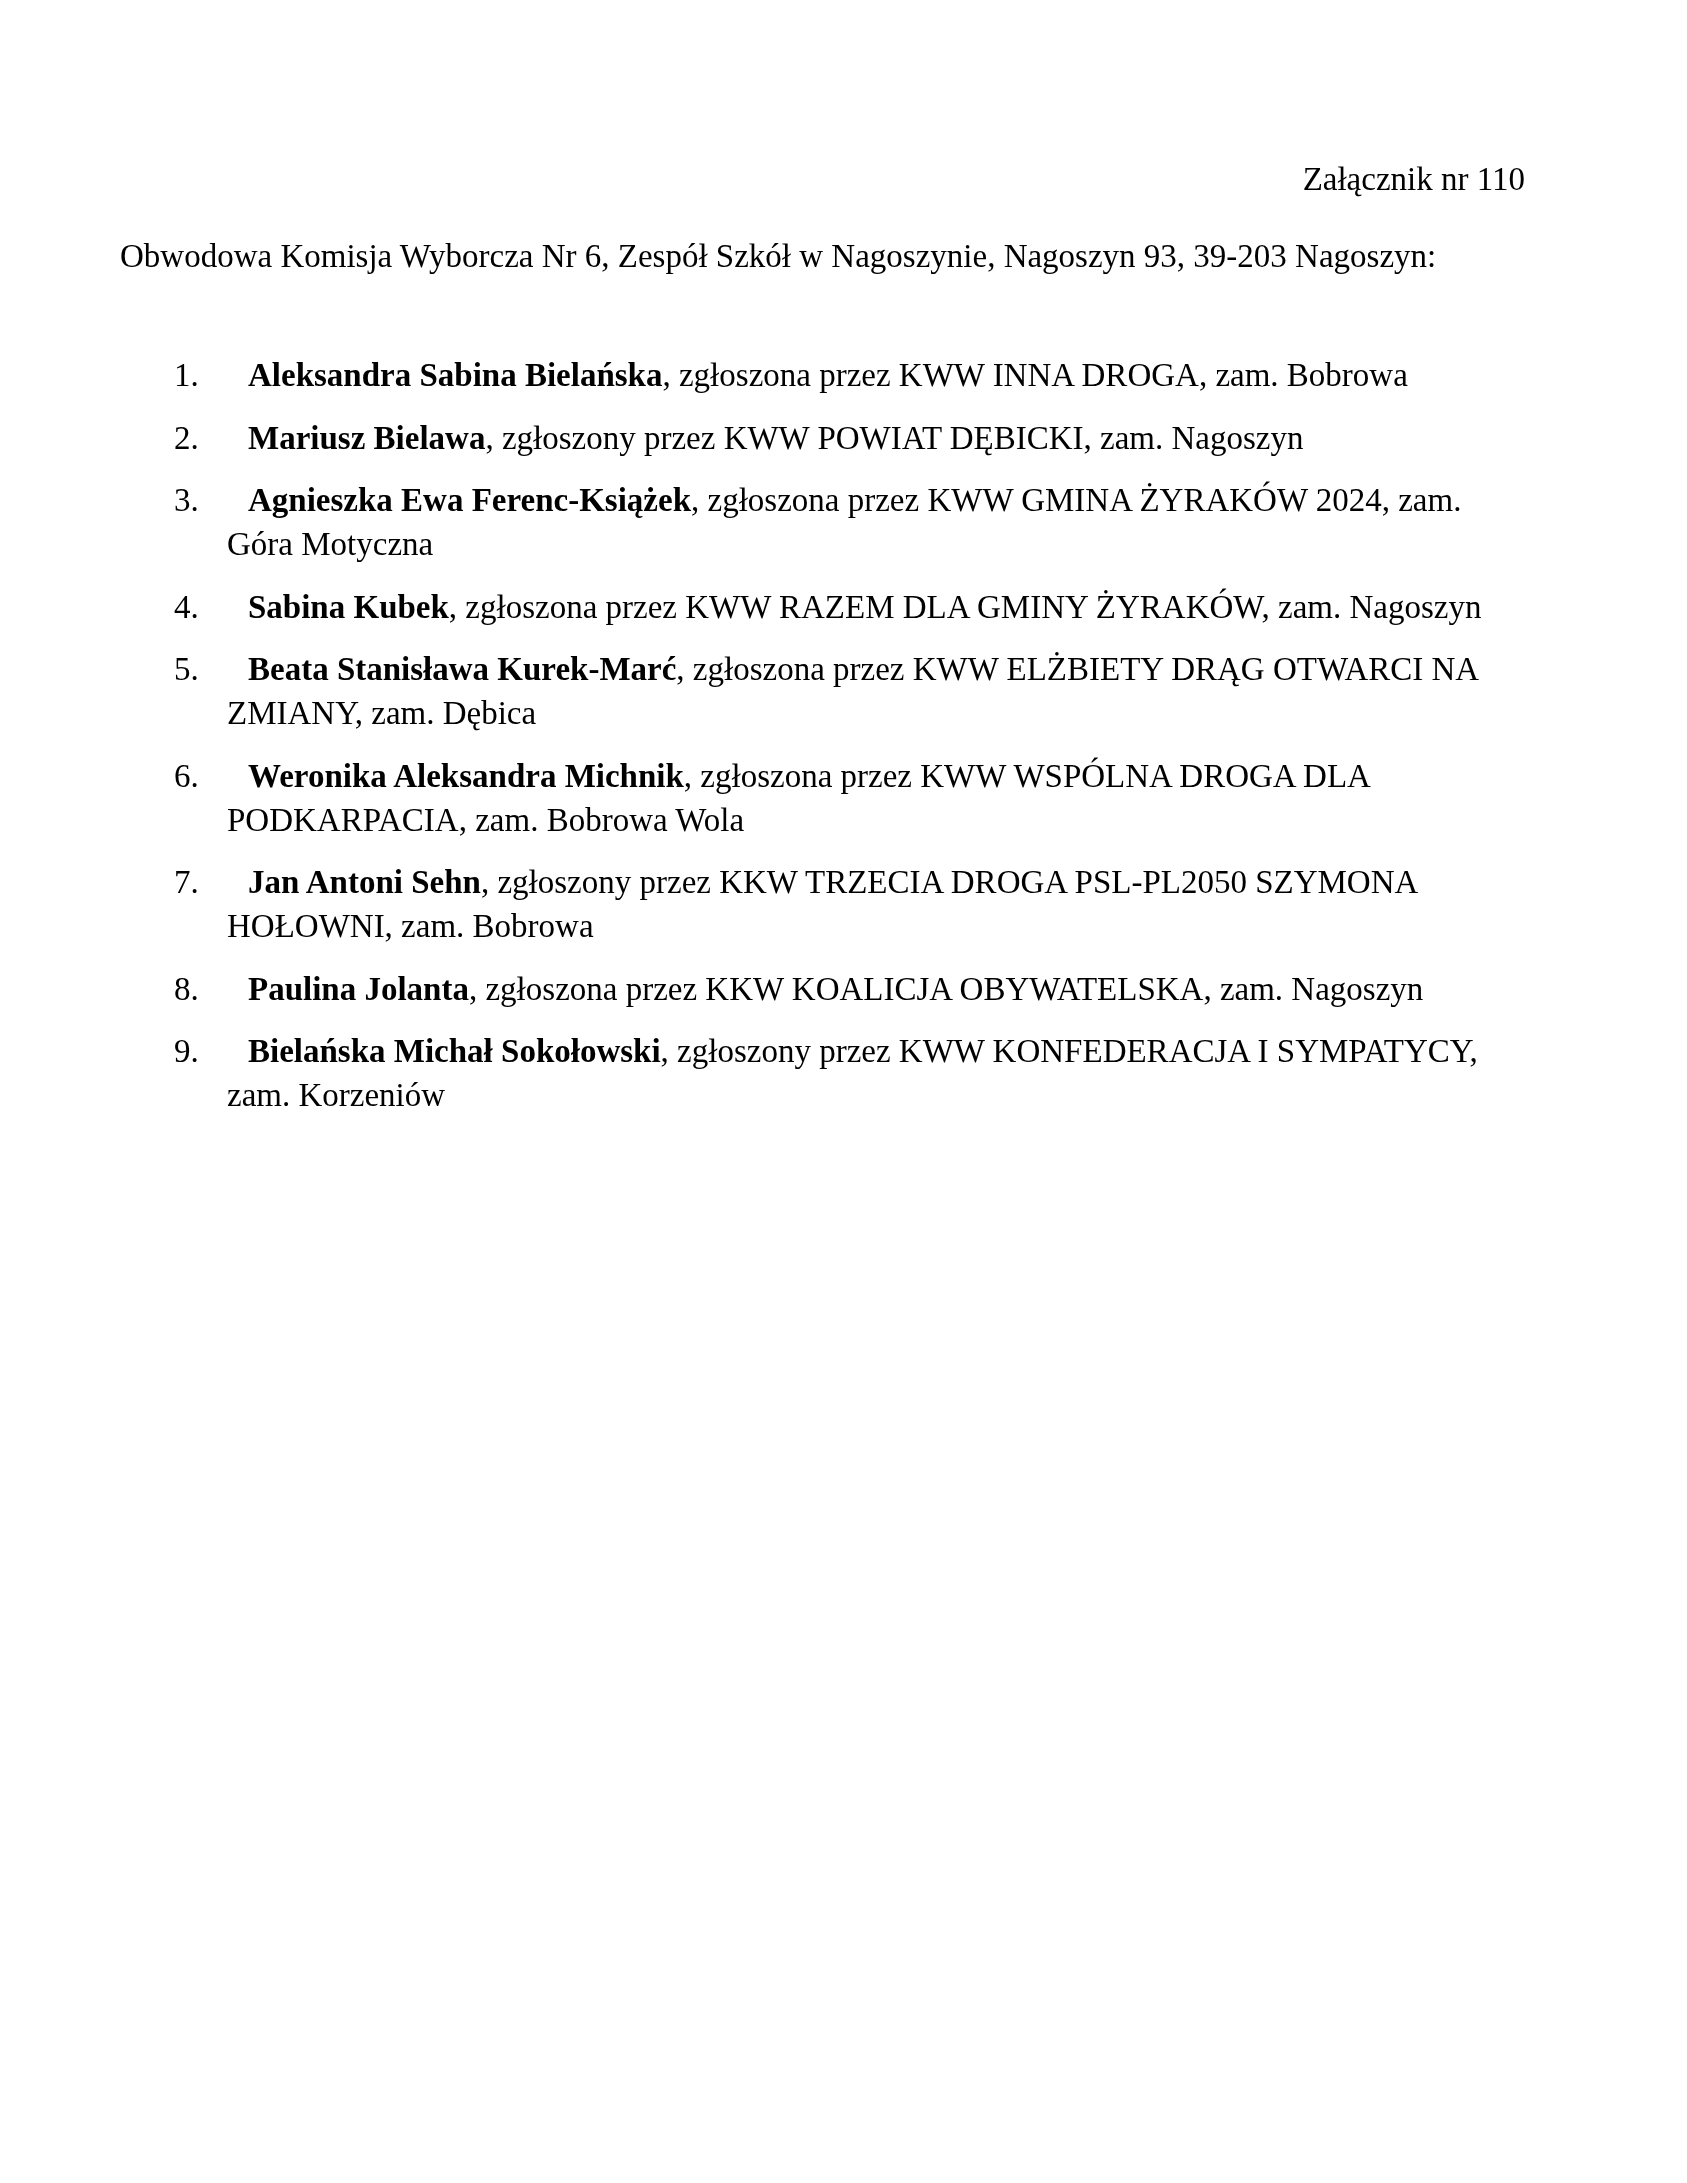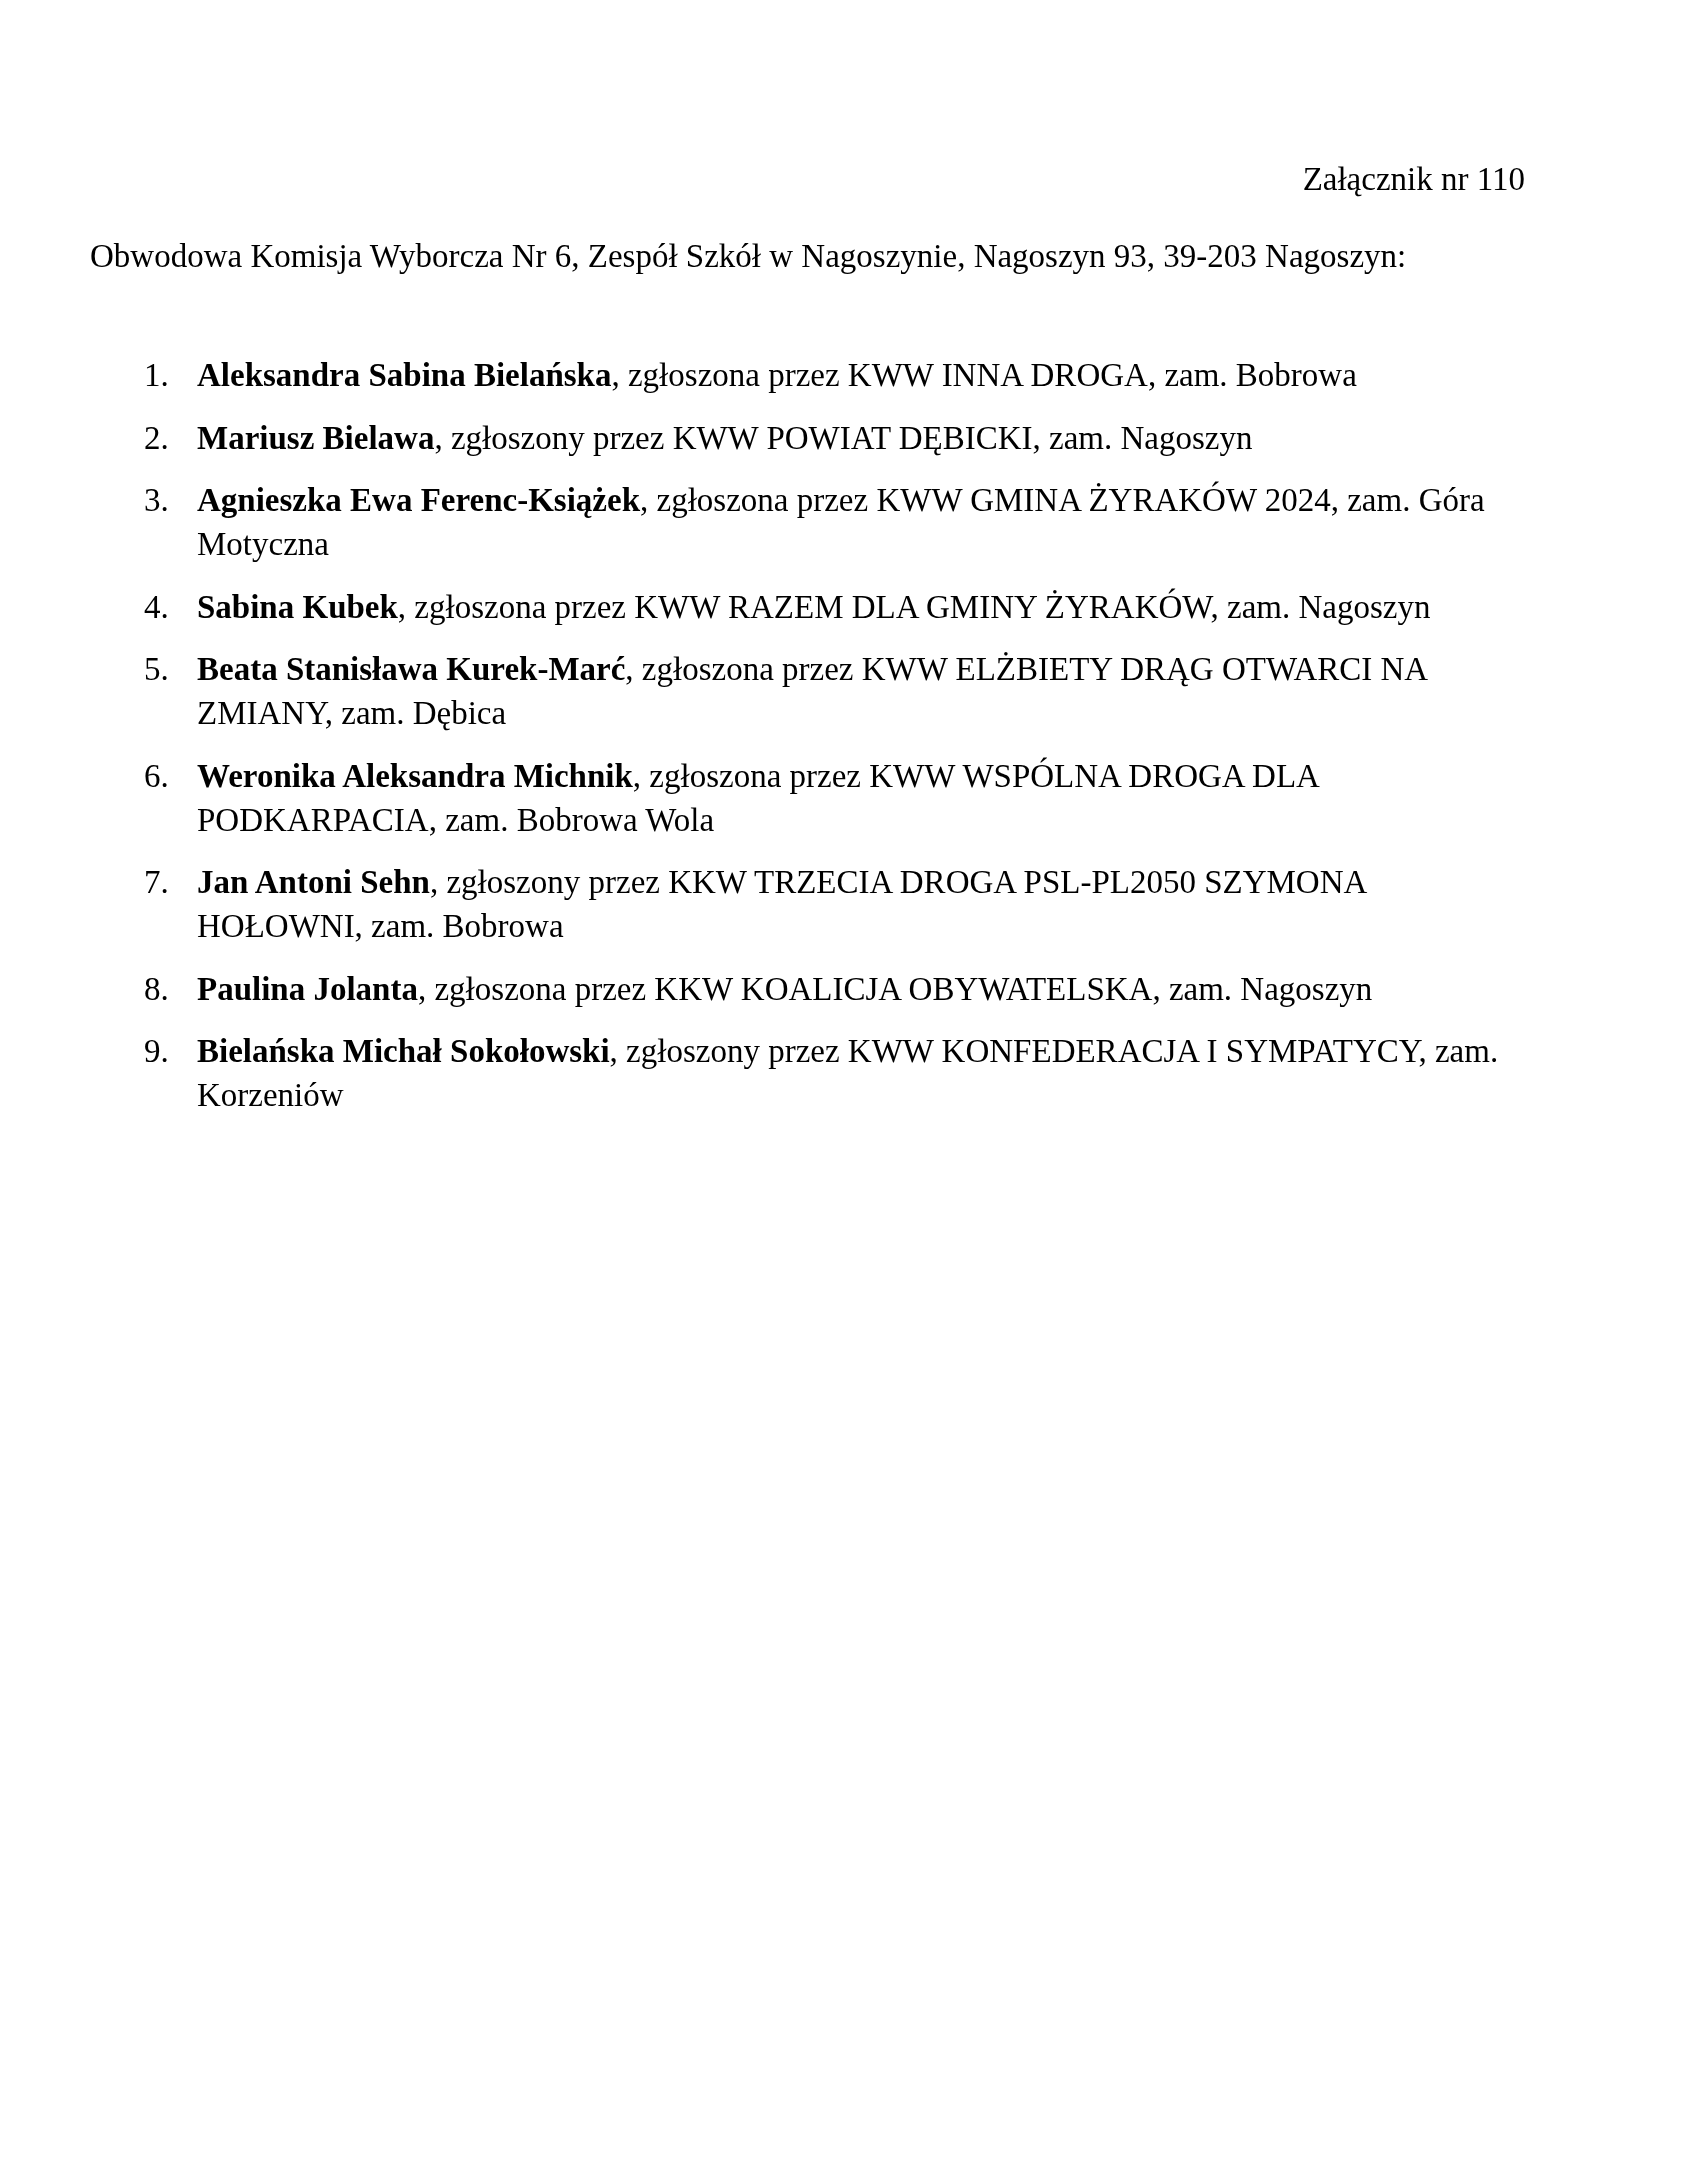--- a/index.html
+++ b/index.html
@@ -13,21 +13,21 @@
     font-family: "Liberation Serif", "DejaVu Serif", serif;
     font-size: 33px;
     line-height: 44px;
     color: #000000;
     overflow: hidden;
   }
   .doc {
     box-sizing: border-box;
     width: 1687px;
     height: 2183px;
-    padding: 157px 162px 0 90px;
+    padding: 157px 162px 0 120px;
   }
   .doc-header {
     text-align: right;
   }
   .intro {
     margin-top: 33px;
   }
   .member-list {
     margin-top: 75px;
   }
@@ -38,20 +38,21 @@
   .item-num {
     flex: 0 0 107px;
     box-sizing: border-box;
     padding-left: 54px;
   }
   .item-text {
     flex: 1 1 auto;
   }
   .member-name {
     font-weight: bold;
+    margin-left: 21px;
   }
 </style>
 </head>
 <body>
 
 <div class="doc">
 
   <div class="doc-header">
     <div>Załącznik nr 110</div>
   </div>

